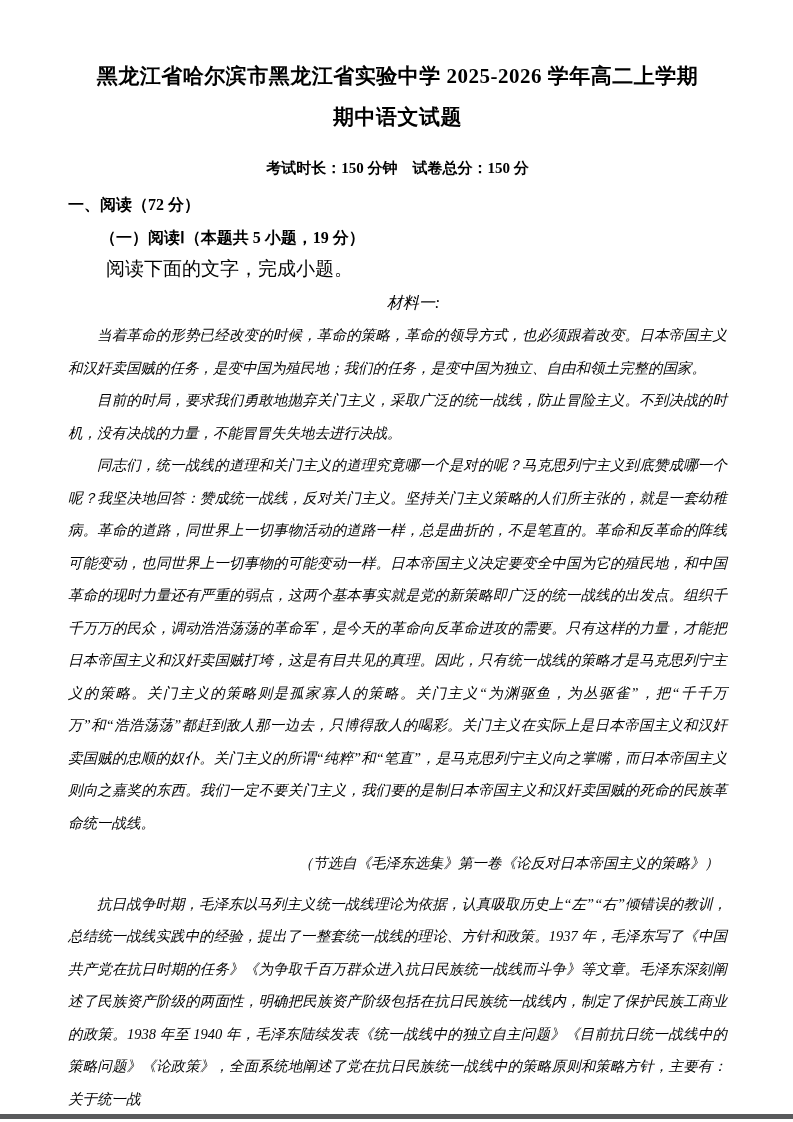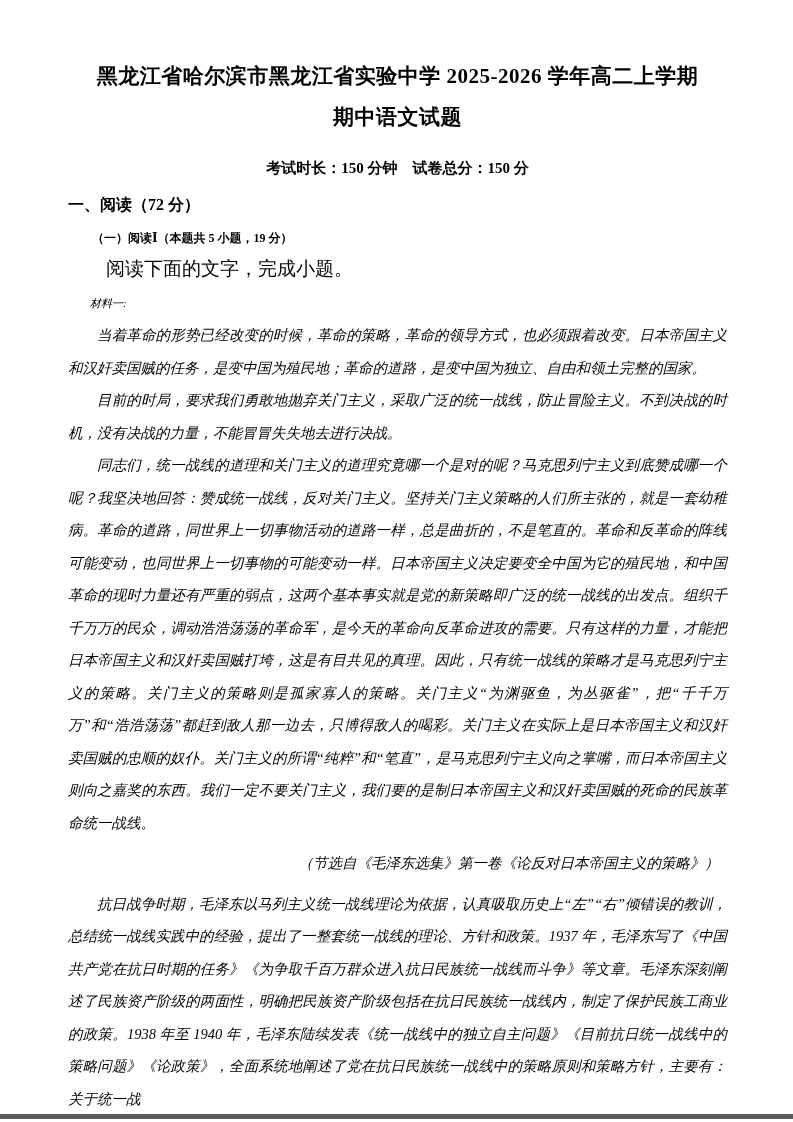--- a/index.html
+++ b/index.html
@@ -37,37 +37,39 @@
     margin-top: 15px;
   }
   .sec-heading {
     font-weight: bold;
     font-size: 16px;
     line-height: 32.5px;
     margin-top: 6px;
   }
   .sub-heading {
     font-weight: bold;
-    font-size: 12px;
+    font-size: 16px;
     line-height: 32.5px;
     text-indent: 2em;
+    font-family: Liberation Serif, serif;
   }
   .instruction {
     font-size: 19px;
     line-height: 32.5px;
     text-indent: 2em;
     font-family: Liberation Mono, monospace;
   }
   .kai {
     font-style: italic; 
   }
   .mat-label {
-    font-size: 11px;
+    font-size: 16px;
     line-height: 32.5px;
     text-indent: 2em;
+    text-align: center;
   }
   p.body-par {
     margin: 0;
     font-size: 14.5px;
     line-height: 32.5px;
     text-align: justify;
     text-justify: inter-ideograph;
     text-indent: 2em;
   }
   .source-line {
@@ -97,21 +99,21 @@
   <div class="exam-meta">考试时长：150 分钟　试卷总分：150 分</div>
 
   <div class="sec-heading">一、阅读（72 分）</div>
 
   <div class="sub-heading">（一）阅读Ⅰ（本题共 5 小题，19 分）</div>
 
   <div class="instruction">阅读下面的文字，完成小题。</div>
 
   <div class="mat-label kai">材料一:</div>
 
-  <p class="body-par kai">当着革命的形势已经改变的时候，革命的策略，革命的领导方式，也必须跟着改变。日本帝国主义和汉奸卖国贼的任务，是变中国为殖民地；革命的道路，是变中国为独立、自由和领土完整的国家。</p>
+  <p class="body-par kai">当着革命的形势已经改变的时候，革命的策略，革命的领导方式，也必须跟着改变。日本帝国主义和汉奸卖国贼的任务，是变中国为殖民地；我们的任务，是变中国为独立、自由和领土完整的国家。</p>
 
   <p class="body-par kai">目前的时局，要求我们勇敢地抛弃关门主义，采取广泛的统一战线，防止冒险主义。不到决战的时机，没有决战的力量，不能冒冒失失地去进行决战。</p>
 
   <p class="body-par kai">同志们，统一战线的道理和关门主义的道理究竟哪一个是对的呢？马克思列宁主义到底赞成哪一个呢？我坚决地回答：赞成统一战线，反对关门主义。坚持关门主义策略的人们所主张的，就是一套幼稚病。革命的道路，同世界上一切事物活动的道路一样，总是曲折的，不是笔直的。革命和反革命的阵线可能变动，也同世界上一切事物的可能变动一样。日本帝国主义决定要变全中国为它的殖民地，和中国革命的现时力量还有严重的弱点，这两个基本事实就是党的新策略即广泛的统一战线的出发点。组织千千万万的民众，调动浩浩荡荡的革命军，是今天的革命向反革命进攻的需要。只有这样的力量，才能把日本帝国主义和汉奸卖国贼打垮，这是有目共见的真理。因此，只有统一战线的策略才是马克思列宁主义的策略。关门主义的策略则是孤家寡人的策略。关门主义“为渊驱鱼，为丛驱雀”，把“千千万万”和“浩浩荡荡”都赶到敌人那一边去，只博得敌人的喝彩。关门主义在实际上是日本帝国主义和汉奸卖国贼的忠顺的奴仆。关门主义的所谓“纯粹”和“笔直”，是马克思列宁主义向之掌嘴，而日本帝国主义则向之嘉奖的东西。我们一定不要关门主义，我们要的是制日本帝国主义和汉奸卖国贼的死命的民族革命统一战线。</p>
 
   <p class="source-line kai">（节选自《毛泽东选集》第一卷《论反对日本帝国主义的策略》）</p>
 
 
   <p class="body-par kai">抗日战争时期，毛泽东以马列主义统一战线理论为依据，认真吸取历史上“左”“右”倾错误的教训，总结统一战线实践中的经验，提出了一整套统一战线的理论、方针和政策。1937 年，毛泽东写了《中国共产党在抗日时期的任务》《为争取千百万群众进入抗日民族统一战线而斗争》等文章。毛泽东深刻阐述了民族资产阶级的两面性，明确把民族资产阶级包括在抗日民族统一战线内，制定了保护民族工商业的政策。1938 年至 1940 年，毛泽东陆续发表《统一战线中的独立自主问题》《目前抗日统一战线中的策略问题》《论政策》，全面系统地阐述了党在抗日民族统一战线中的策略原则和策略方针，主要有：关于统一战</p>
 

